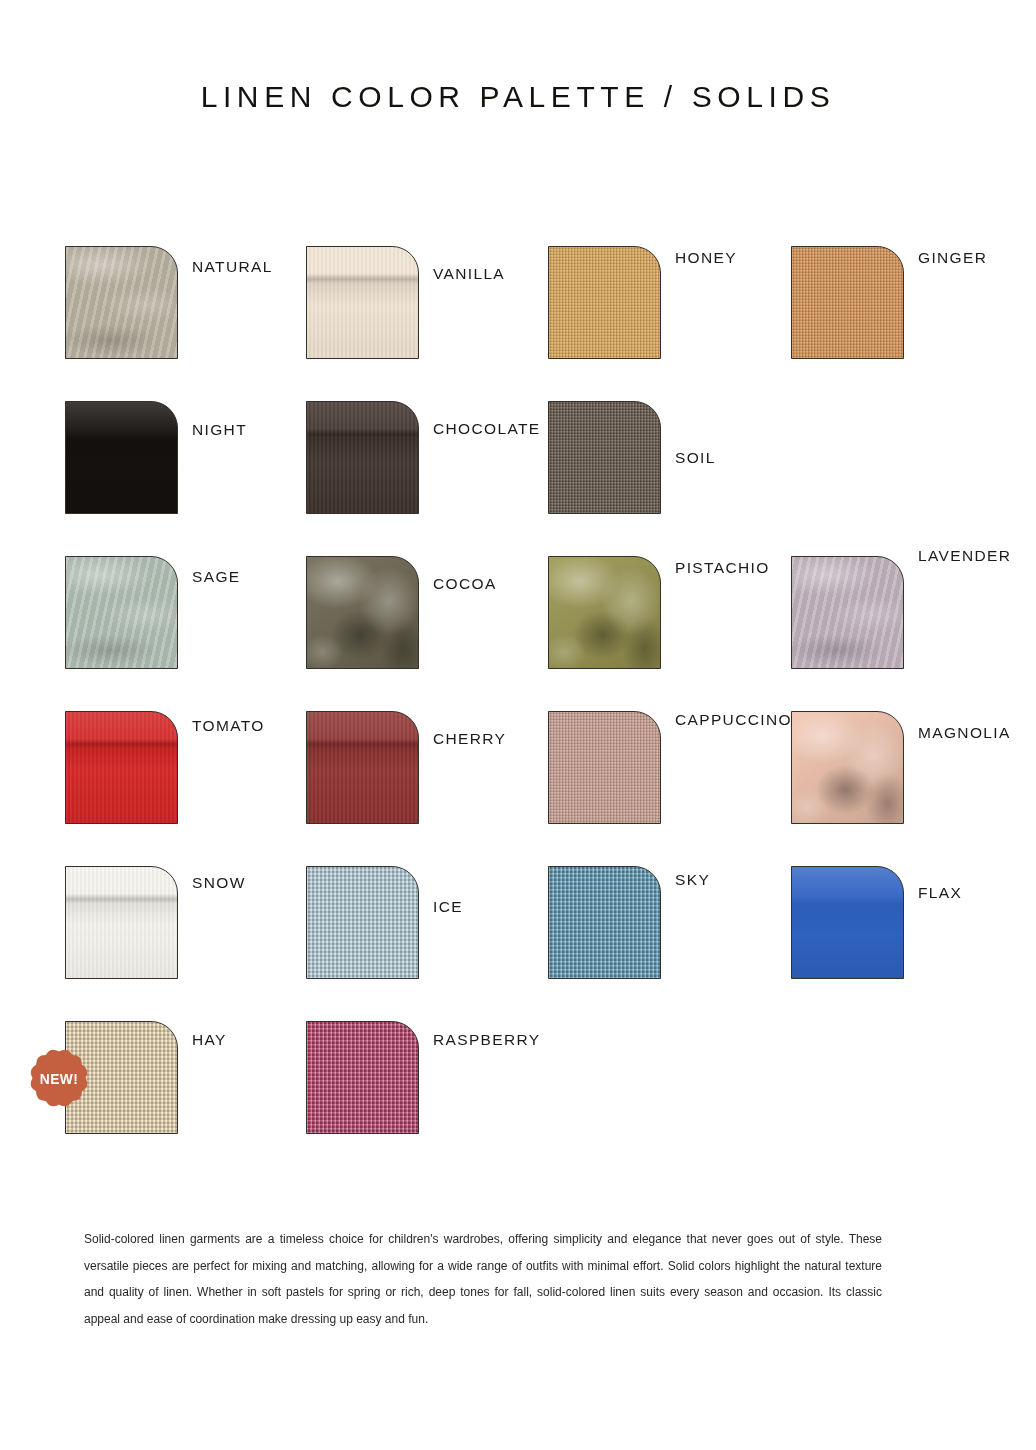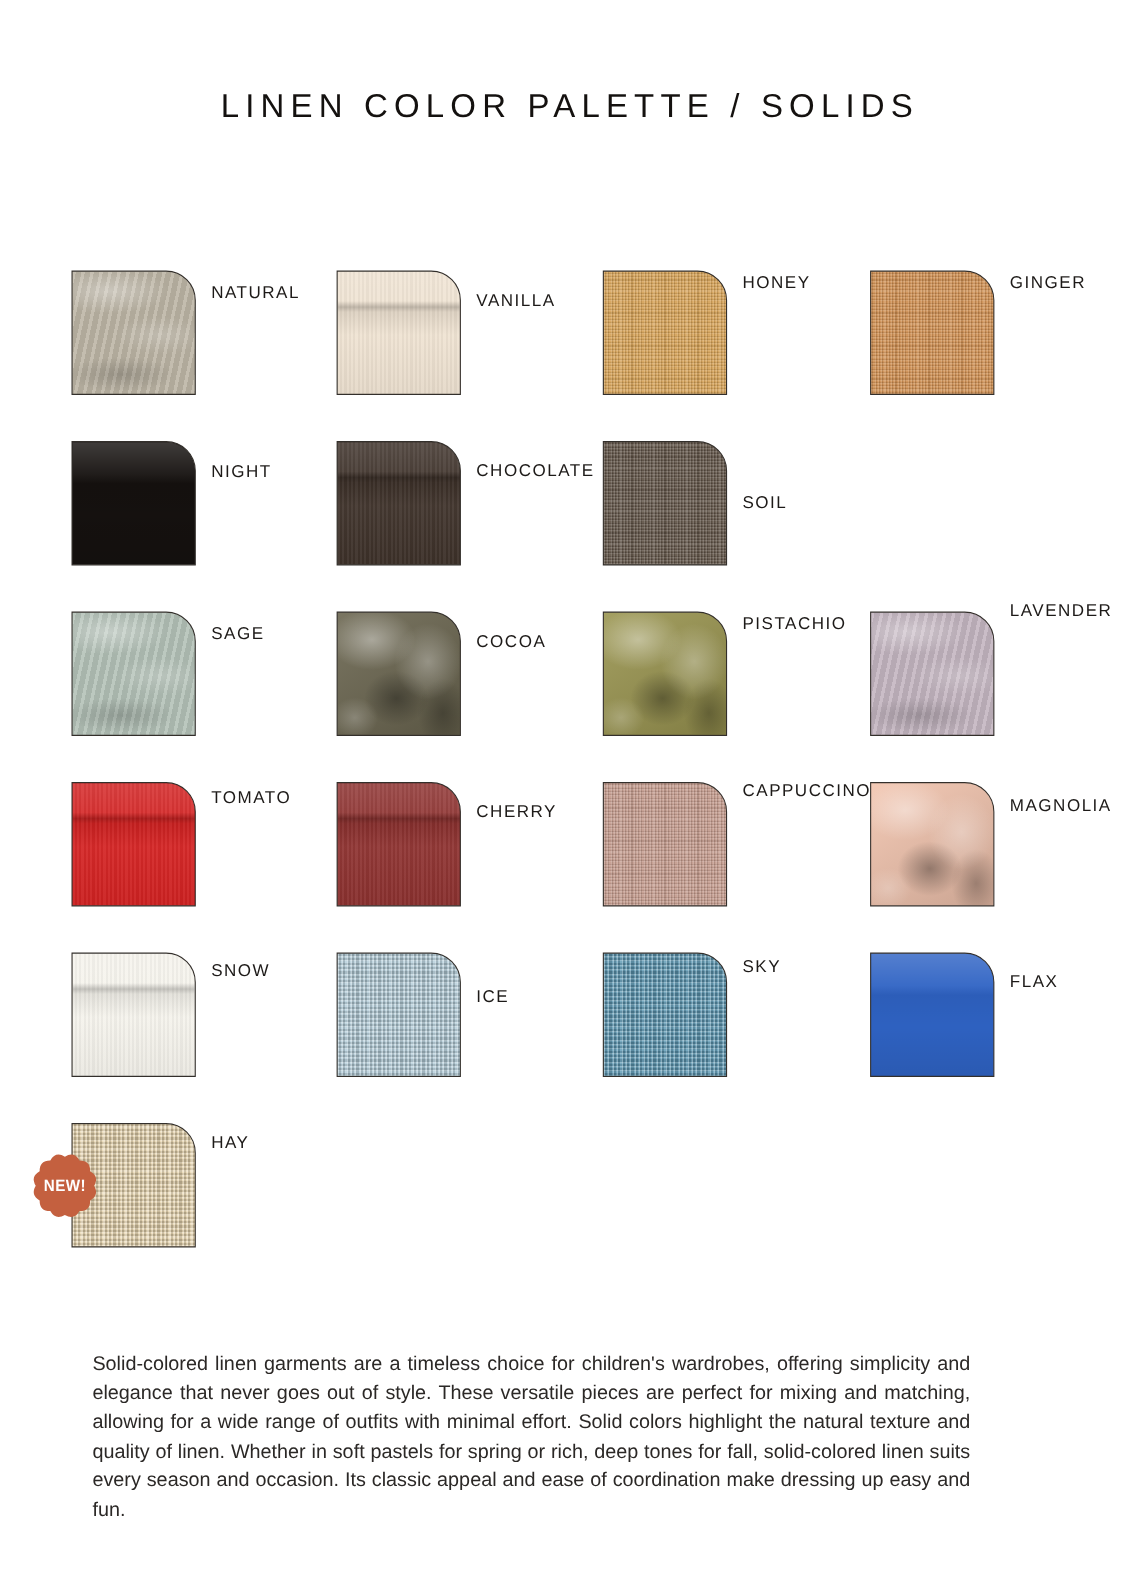--- a/index.html
+++ b/index.html
@@ -183,21 +183,21 @@
     transform: scaleX(0.92);
   }
 
   
   .footer {
     position: absolute;
     top: 1226px;
     left: 84px;
     width: 798px;
     text-align: justify;
-    font-size: 18px;
+    font-size: 12px;
     line-height: 26.6px;
     color: #2b2826;
     font-family: "Liberation Sans", sans-serif;
   }
 </style>
 </head>
 <body>
 
 <div class="page">
 
@@ -334,18 +334,24 @@
             <div class="tex coarse"></div>
           </div>
           <span class="label" style="top: 10px;">HAY</span>
           <div class="new-badge">
             <svg viewBox="0 0 100 100">
               <path d="M50.00,11.00 Q62.42,3.64 69.50,16.23 Q83.94,16.06 83.77,30.50 Q96.36,37.58 89.00,50.00 Q96.36,62.42 83.77,69.50 Q83.94,83.94 69.50,83.77 Q62.42,96.36 50.00,89.00 Q37.58,96.36 30.50,83.77 Q16.06,83.94 16.23,69.50 Q3.64,62.42 11.00,50.00 Q3.64,37.58 16.23,30.50 Q16.06,16.06 30.50,16.23 Q37.58,3.64 50.00,11.00 Z" fill="#c4603f"></path>
             </svg>
             <span class="badge-text" style="color: rgb(255, 255, 255);">NEW!</span>
           </div>
         </div>
+        <div class="cell c1">
+          <div class="swatch" style="background-color: rgb(181, 63, 105); border-color: rgb(51, 47, 43);">
+            <div class="tex coarse"></div>
+          </div>
+          <span class="label" style="top: 10px;">RASPBERRY</span>
+        </div>
       </div>
     </div>
 
   <p class="footer">Solid-colored linen garments are a timeless choice for children's wardrobes, offering simplicity and elegance that never goes out of style. These versatile pieces are perfect for mixing and matching, allowing for a wide range of outfits with minimal effort. Solid colors highlight the natural texture and quality of linen. Whether in soft pastels for spring or rich, deep tones for fall, solid-colored linen suits every season and occasion. Its classic appeal and ease of coordination make dressing up easy and fun.</p>
 
 </div>
 
 </body></html>

